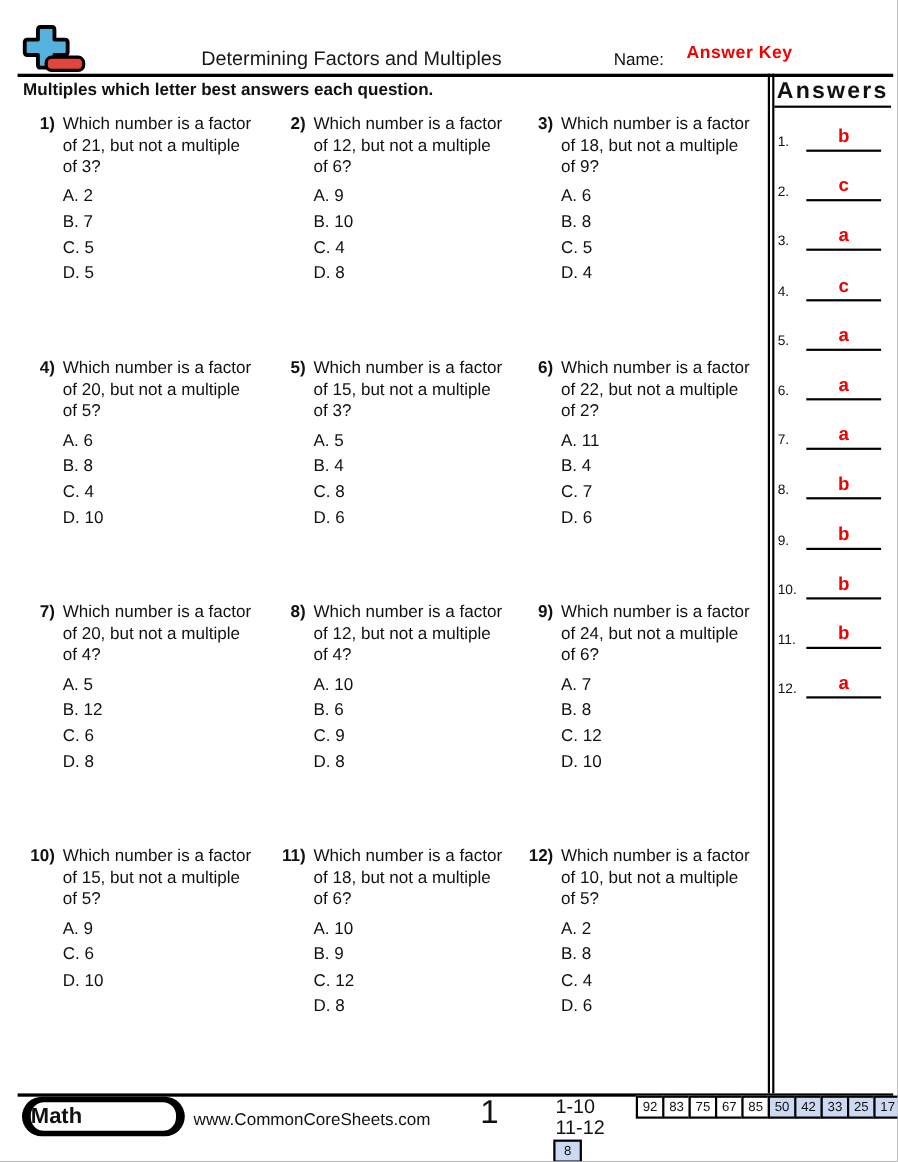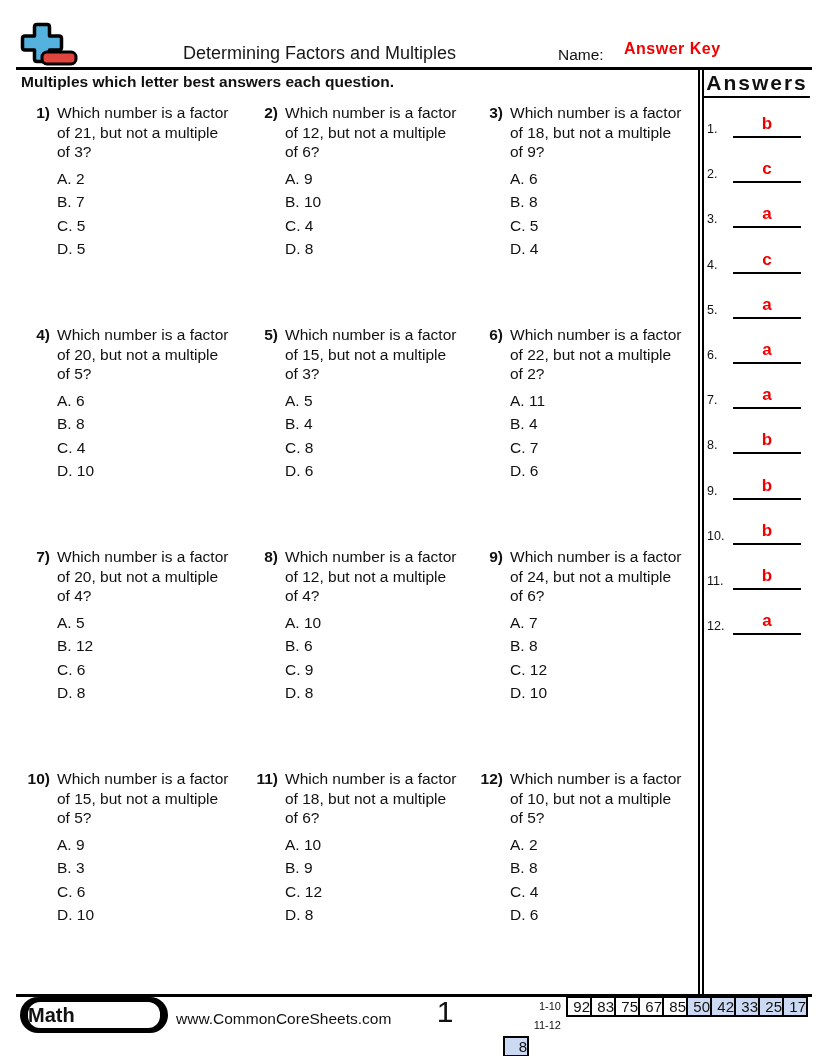--- a/index.html
+++ b/index.html
@@ -35,23 +35,23 @@
   
   .rule-bottom{position:absolute;left:16px;top:994px;width:796px;height:3px;background:#000;}
   .badge{position:absolute;left:20px;top:997px;width:148px;height:36px;background:#000;border-radius:18px;}
   .badge-inner{position:absolute;inset:5px 8px;background:#fff;border-radius:12px;
                text-align:left;font-size:20px;font-weight:bold;line-height:26px;}
   .website{position:absolute;left:176px;top:1010px;font-size:15.5px;}
   .page-number{position:absolute;left:400px;top:995px;width:90px;text-align:center;font-size:30px;}
   .score-table{position:absolute;left:505px;top:996px;}
   .score-row{display:flex;}
   .score-row + .score-row{margin-top:-2px;flex-direction:column;}
-  .score-label{width:56px;text-align:right;padding-right:7px;font-size:11px;line-height:21px;flex:none;}
-  .score-cell{width:22px;border:2px solid #000;margin-left:-2px;text-align:right;
-              font-size:15px;line-height:17px;background:#fff;flex:none;}
+  .score-label{width:56px;padding-right:19px;font-size:18px;line-height:21px;flex:none;}
+  .score-cell{width:22px;border:2px solid #000;margin-left:-2px;text-align:center;
+              font-size:12px;line-height:17px;background:#fff;flex:none;}
   .score-cell:first-of-type{margin-left:0;}
   .score-cell.hl{background:var(--table-highlight);}
 </style>
 </head>
 <body>
 
 <div class="page">
 
   <svg class="logo" viewBox="0 0 60 46">
     <path d="M17 2.5 h10 q2.5 0 2.5 2.5 v9 h9.5 q2.5 0 2.5 2.5 v9 q0 2.5 -2.5 2.5 h-9.5 v9 q0 2.5 -2.5 2.5 h-10 q-2.5 0 -2.5 -2.5 v-9 h-9.5 q-2.5 0 -2.5 -2.5 v-9 q0 -2.5 2.5 -2.5 h9.5 v-9 q0 -2.5 2.5 -2.5 z" style="fill:var(--logo-blue)" stroke="#000" stroke-width="3.5" stroke-linejoin="round"></path>
@@ -171,21 +171,20 @@
           <span class="choice">D. 10</span>
         </span>
         </span>
     </div>
     <div class="q">
       <span class="qnum">10)</span>
       <span class="qbody">
           <span class="qtext">Which number is a factor of 15, but not a multiple of 5?</span>
         <span class="choices">
           <span class="choice">A. 9</span>
-          <span class="choice">B. 3</span>
           <span class="choice">C. 6</span>
           <span class="choice">D. 10</span>
         </span>
         </span>
     </div>
     <div class="q">
       <span class="qnum">11)</span>
       <span class="qbody">
           <span class="qtext">Which number is a factor of 18, but not a multiple of 6?</span>
         <span class="choices">

